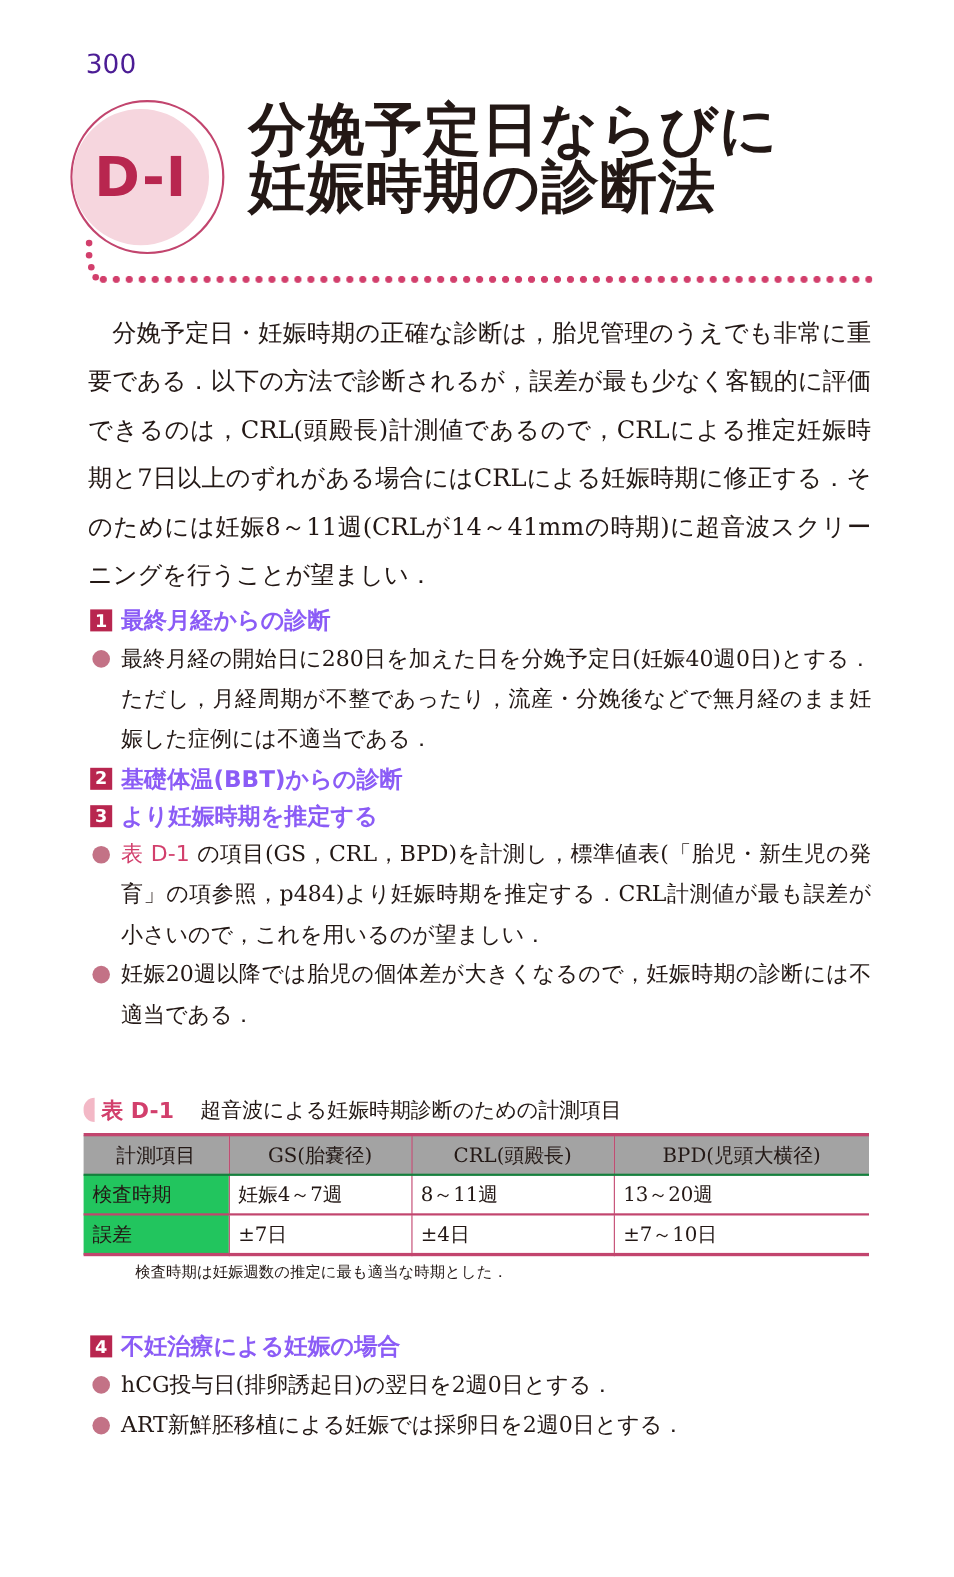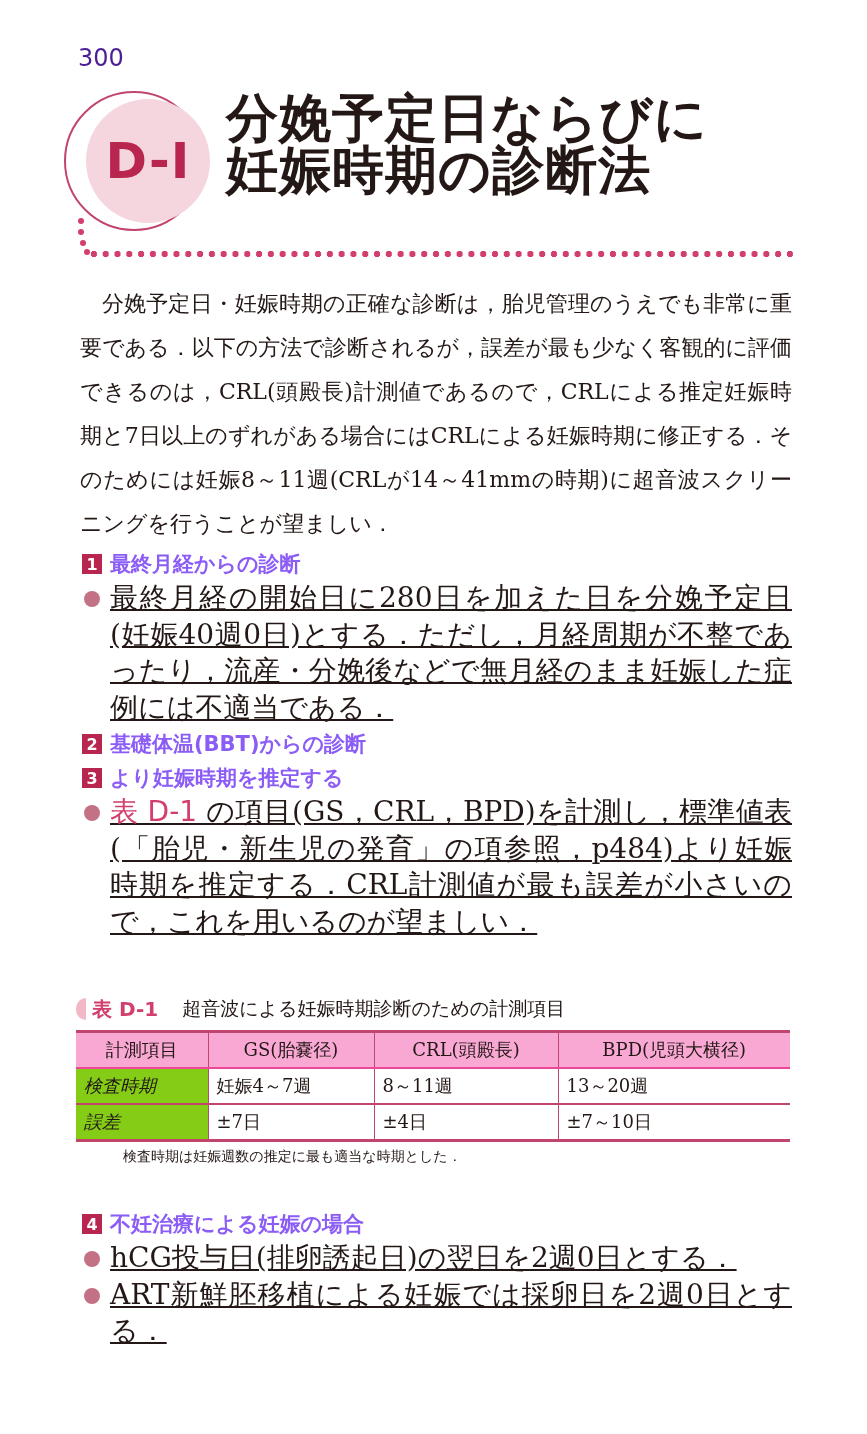--- a/index.html
+++ b/index.html
@@ -1,53 +1,53 @@
 <!DOCTYPE html>
 <html><head>
 <meta charset="utf-8">
 <style>
   html, body { margin: 0; padding: 0; background: #ffffff; }
   body { width: 867px; height: 1434px; position: relative; overflow: hidden;
          font-family: "DejaVu Serif", "Liberation Serif", serif; color: #231815; }
   .page-num { position: absolute; left: 78px; top: 44px; font-family: "DejaVu Sans", "Liberation Sans", sans-serif; font-size: 24px; color: #4c1d95; }
   .badge { position: absolute; left: 64px; top: 91px; width: 140px; height: 140px; border-radius: 50%;
            border: 2px solid #c2456e; box-sizing: border-box; background: #fff; }
-  .badge-inner { position: absolute; left: 20px; top: 6px; width: 124px; height: 124px; border-radius: 50%;
+  .badge-inner { position: absolute; left: 0; top: 6px; width: 124px; height: 124px; border-radius: 50%;
                  background: #f6d6de; display: flex; align-items: center; justify-content: center; }
   .badge-text { font-family: "DejaVu Sans", "Liberation Sans", sans-serif; font-weight: bold; font-size: 50px; color: #b8264f; letter-spacing: 1px; }
   .dots-v { position: absolute; left: 78px; top: 218px; width: 8px; height: 40px; }
   .dots-h { position: absolute; left: 88px; top: 250px; width: 705px; height: 8px;
             background-image: radial-gradient(circle, #d23f6c 3px, transparent 3.5px);
             background-size: 11.8px 8px; background-repeat: repeat-x; }
   .dot { position: absolute; width: 6px; height: 6px; border-radius: 50%; background: #d23f6c; }
   .title { position: absolute; left: 226px; top: 92px; font-family: "DejaVu Sans", "Liberation Sans", sans-serif;
            font-weight: bold; font-size: 52px; line-height: 52px; color: #231815; letter-spacing: 1px; }
   .content { position: absolute; left: 80px; top: 282px; width: 712px; }
   p.intro { margin: 0; font-size: 22px; line-height: 44px; text-indent: 22px; text-align: justify; }
   .sec-head { display: flex; align-items: center; margin: 2px 0 0 0; height: 32px; }
   .sec-num { width: 20px; height: 20px; background: #b8264f; color: #fff; font-family: "DejaVu Sans", "Liberation Sans", sans-serif;
              font-weight: bold; font-size: 16px; display: flex; align-items: center; justify-content: center; margin-right: 8px; margin-left: 2px; }
   .sec-title { font-family: "DejaVu Sans", "Liberation Sans", sans-serif; font-weight: bold; font-size: 21px; color: #8b5cf6; }
   ul.bullets { list-style: none; margin: 0; padding: 0; }
-  ul.bullets li { position: relative; padding-left: 30px; font-size: 28px; line-height: 36.5px; text-align: justify; text-decoration: underline; }
+  ul.bullets li { position: relative; padding-left: 30px; font-size: 20px; line-height: 36.5px; text-align: justify; }
   ul.bullets li .bullet { position: absolute; left: 4px; top: 11px; width: 16px; height: 16px; border-radius: 50%; background: #c37286; }
   .ref { color: #d23f6c; font-family: "DejaVu Sans", "Liberation Sans", sans-serif; }
   .table-block { position: absolute; left: 76px; top: 994px; width: 714px; }
   .table-caption { display: flex; align-items: center; height: 30px; }
   .cap-mark { width: 10px; height: 22px; background: #f3b8c6; border-radius: 10px 0 0 10px; margin-right: 6px; }
   .cap-label { font-family: "DejaVu Sans", "Liberation Sans", sans-serif; font-weight: bold; font-size: 20px; color: #d23f6c; margin-right: 24px; }
   .cap-title { font-family: "DejaVu Sans", "Liberation Sans", sans-serif; font-size: 19px; color: #231815; }
   table.tbl { width: 100%; border-collapse: collapse; margin-top: 6px; font-size: 18px; }
   table.tbl th, table.tbl td { border-left: 1.5px solid #c2456e; height: 34px; padding: 0 8px; font-weight: normal; text-align: left; }
   table.tbl th:first-child, table.tbl td:first-child { border-left: none; }
-  table.tbl thead tr { background: #f9a8d4; border-top: 3px solid #c2456e; border-bottom: 2px solid #ec4899; margin-top: 28px; }
+  table.tbl thead tr { background: #a3a3a3; border-top: 3px solid #c2456e; border-bottom: 2px solid #15803d; margin-top: 28px; }
   table.tbl thead th { text-align: center; }
   table.tbl tbody tr { border-bottom: 2px solid #c2456e; }
   table.tbl tbody tr:last-child { border-bottom: 3px solid #c2456e; }
-  table.tbl td.rowhead { background: #84cc16; font-style: italic; }
+  table.tbl td.rowhead { background: #22c55e; }
   .table-note { font-size: 14px; margin-top: 6px; color: #231815; margin-left: 47px; }
   .sec4 { position: absolute; left: 80px; top: 1206px; width: 712px; }
 </style>
 </head>
 <body>
 
 <div class="page-num">300</div>
 
 <div class="badge">
   <div class="badge-inner">
@@ -87,20 +87,21 @@
     </div>
   </div>
 
   <div>
     <div class="sec-head">
       <span class="sec-num">3</span>
       <span class="sec-title">より妊娠時期を推定する</span>
     </div>
     <ul class="bullets">
       <li><span class="bullet"></span><span class="ref">表 D-1</span><span> の項目(GS，CRL，BPD)を計測し，標準値表(「胎児・新生児の発育」の項参照，p484)より妊娠時期を推定する．CRL計測値が最も誤差が小さいので，これを用いるのが望ましい．</span></li>
+      <li><span class="bullet"></span><span>妊娠20週以降では胎児の個体差が大きくなるので，妊娠時期の診断には不適当である．</span></li>
     </ul>
   </div>
 </div>
 
 <div class="table-block">
   <div class="table-caption">
     <span class="cap-mark"></span>
     <span class="cap-label">表 D-1</span>
     <span class="cap-title">超音波による妊娠時期診断のための計測項目</span>
   </div>

